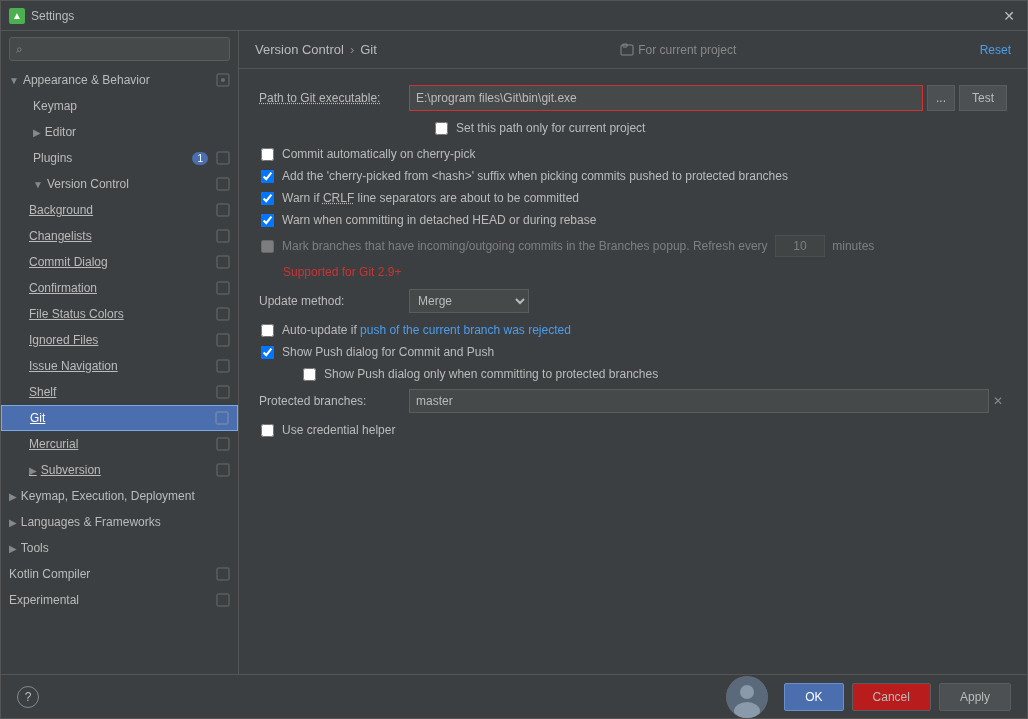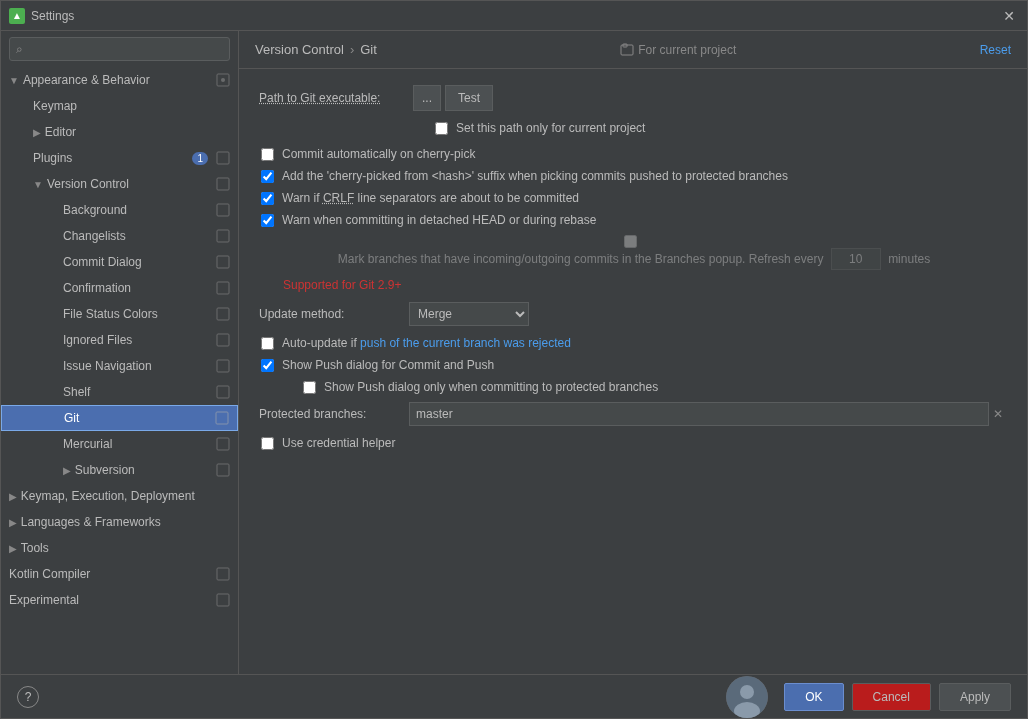--- a/index.html
+++ b/index.html
@@ -100,21 +100,21 @@
       color: #bbbbbb;
       font-size: 12px;
       height: 26px;
     }
     .sidebar-item.active { background: #4b6eaf; color: white; border: 1px solid #7aa9e8; }
     .sidebar-item.category {
       padding-left: 8px;
       font-weight: normal;
     }
     .sidebar-item.sub { padding-left: 32px; }
-    .sidebar-item.sub2 { padding-left: 62px; }
+    .sidebar-item.sub2 { padding-left: 28px; text-decoration: underline; }
     .expand-arrow {
       font-size: 10px;
       margin-right: 4px;
       color: #888;
     }
     .sidebar-icon {
       width: 14px;
       height: 14px;
       margin-left: 4px;
       opacity: 0.6;
@@ -295,21 +295,20 @@
       color: #bbbbbb;
       width: 50px;
       padding: 2px 4px;
       font-size: 12px;
       text-align: center;
       height: 22px;
       margin: 0 4px;
     }
     .checkbox-disabled {
       opacity: 0.5;
-      flex-direction: column;
     }
     
     .footer {
       height: 44px;
       background: #3c3f41;
       border-top: 1px solid #555;
       display: flex;
       align-items: center;
       padding: 0 16px;
       flex-shrink: 0;
@@ -532,20 +531,21 @@
           <span>For current project</span>
         </div>
         <span class="reset-btn">Reset</span>
       </div>
 
       <div class="settings-body">
 
         <div class="form-row">
           <span class="form-label underline">Path to Git executable:</span>
           <div class="path-input-group">
+            <input type="text" class="path-input" value="E:\program files\Git\bin\git.exe" style="">
             <button class="browse-btn">...</button>
             <button class="test-btn">Test</button>
           </div>
         </div>
 
         <div class="checkbox-row indent-row" style="margin-left:152px; margin-bottom:12px;">
           <input type="checkbox" id="setpath" style="">
           <label class="checkbox-label" for="setpath">Set this path only for current project</label>
         </div>
 

